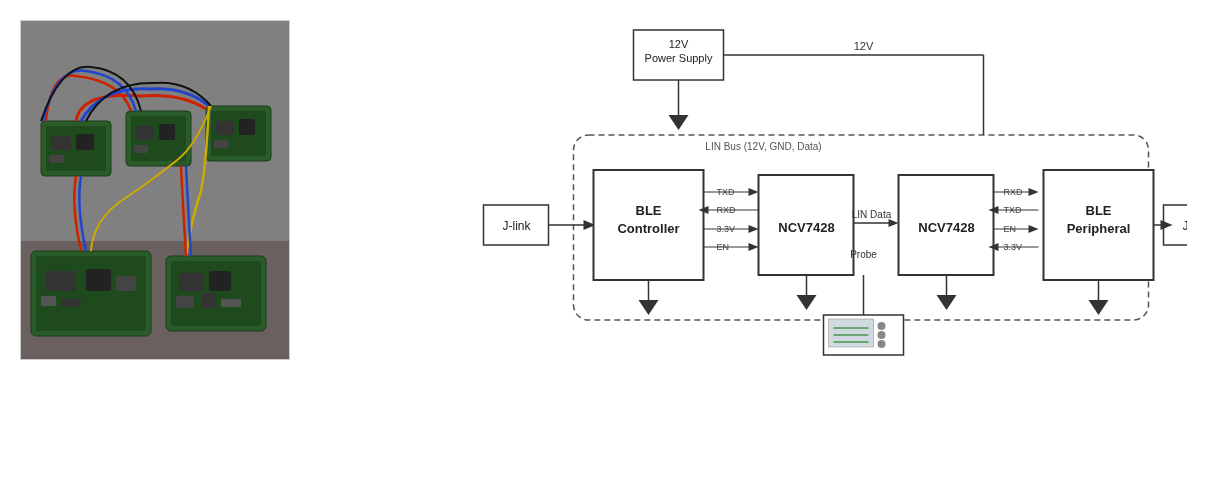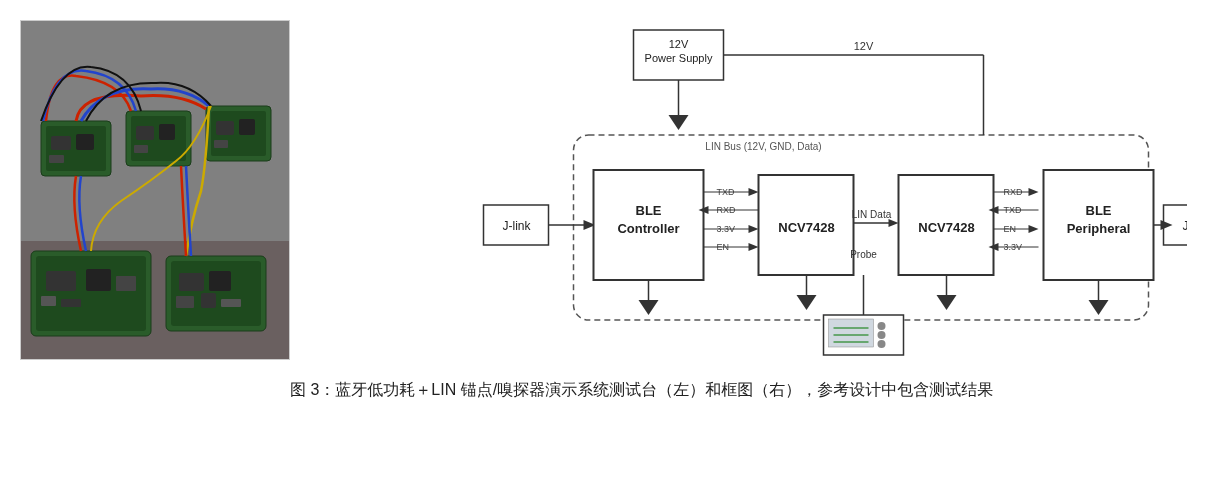--- a/index.html
+++ b/index.html
@@ -224,15 +224,14 @@
 
         <line x1="643" y1="255" x2="643" y2="280" stroke="#333" stroke-width="1.5"></line>
         <polygon points="633,275 643,290 653,275" fill="#333"></polygon>
 
         <line x1="795" y1="260" x2="795" y2="285" stroke="#333" stroke-width="1.5"></line>
         <polygon points="785,280 795,295 805,280" fill="#333"></polygon>
 
       </svg>
     </div>
 
-    <p class="caption">图 3：蓝牙低功耗＋LIN 锚点/嗅探器演示系统测试台（左）和框图（右），参考设计中包含测试结果</p>
   </div>
 </div>
 
 </body></html>

